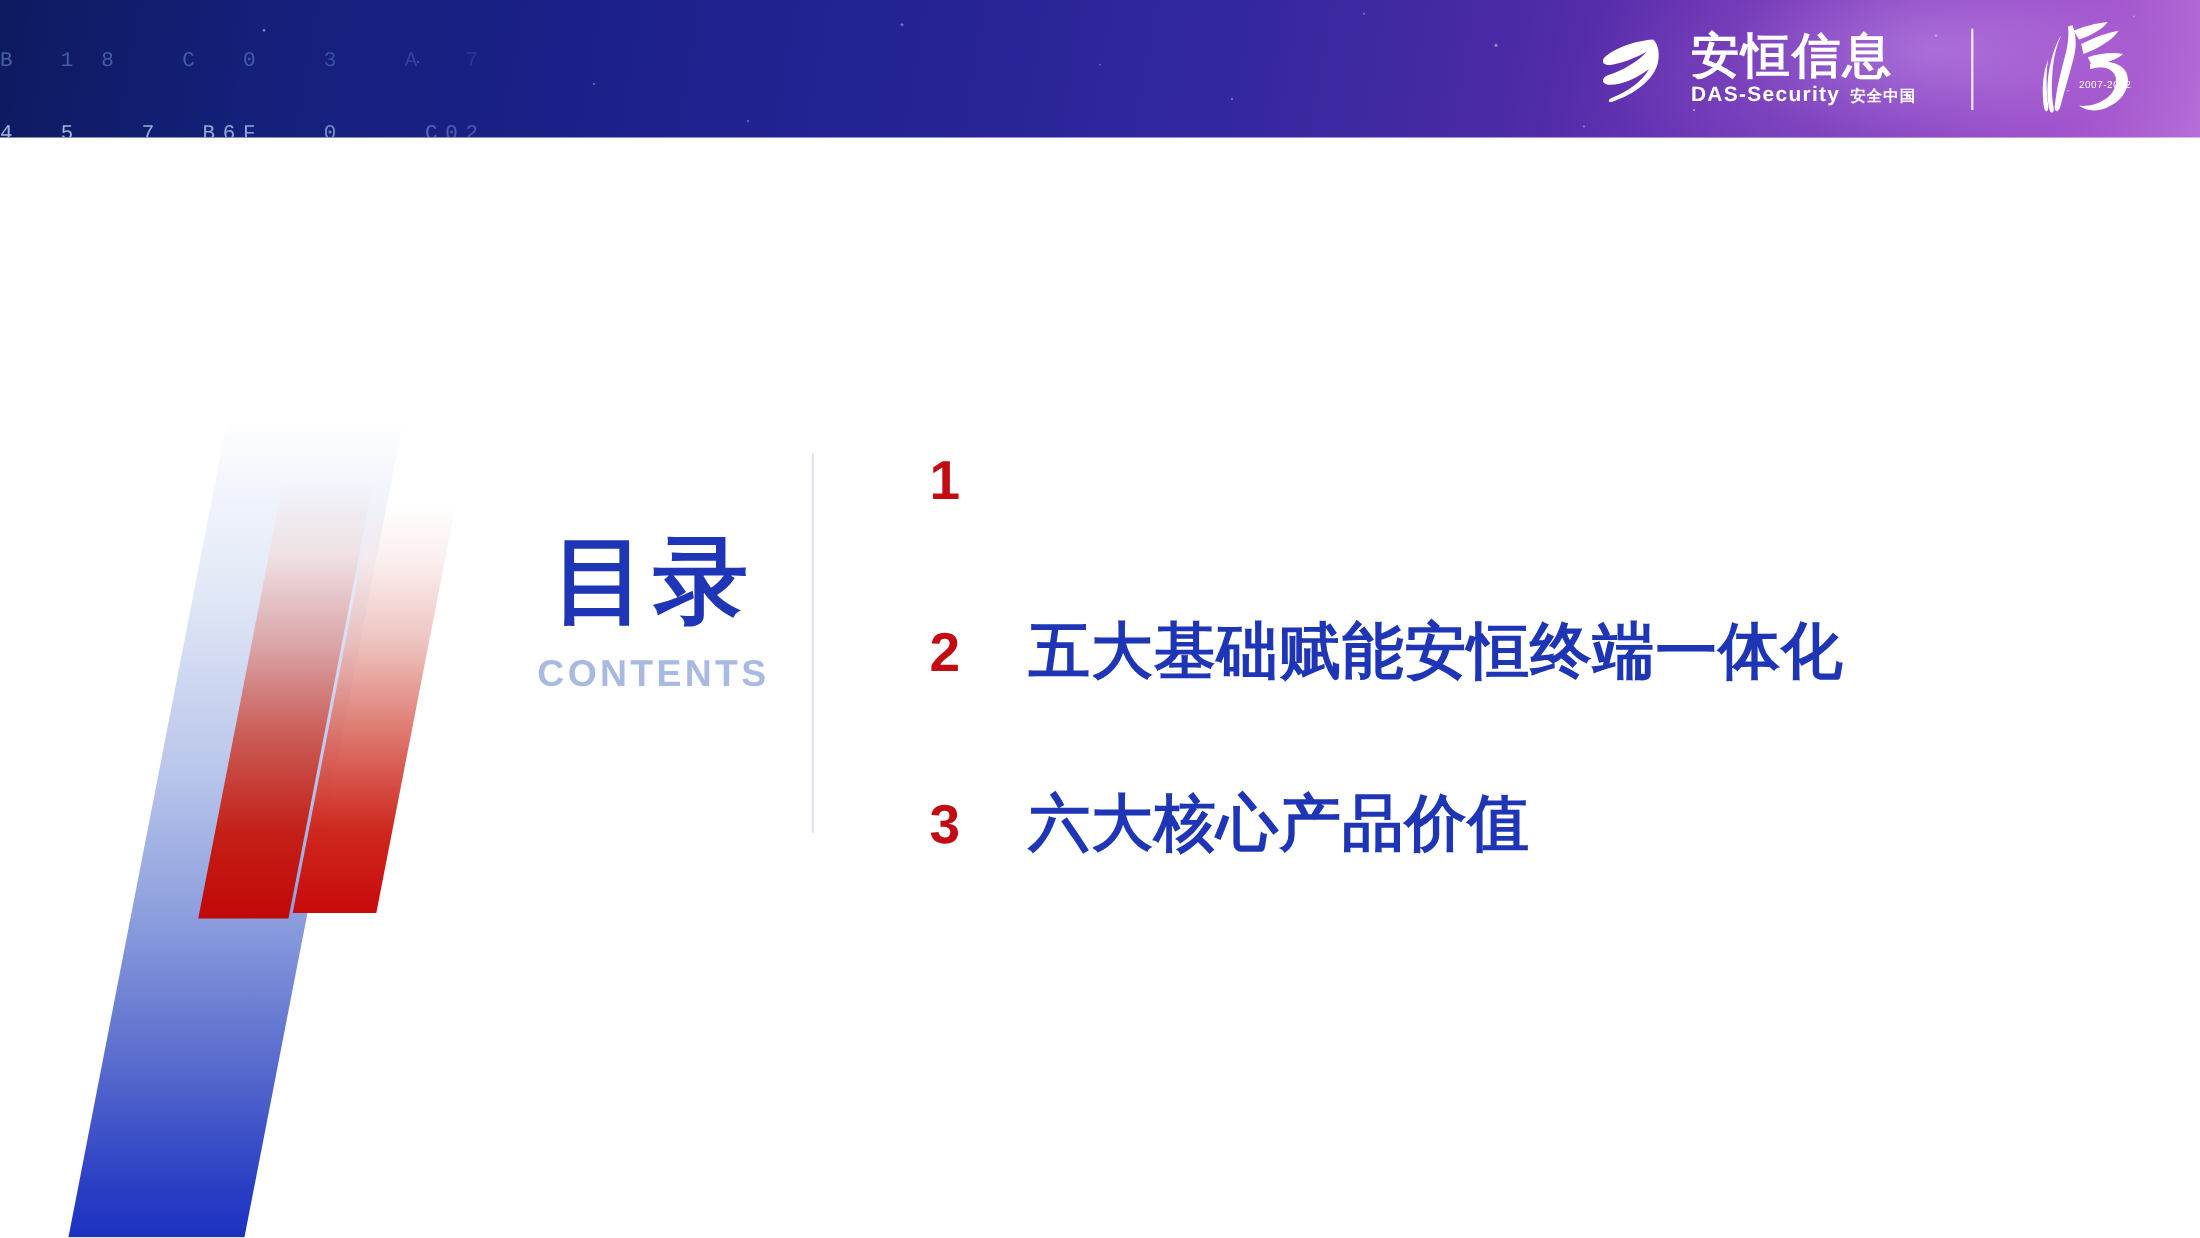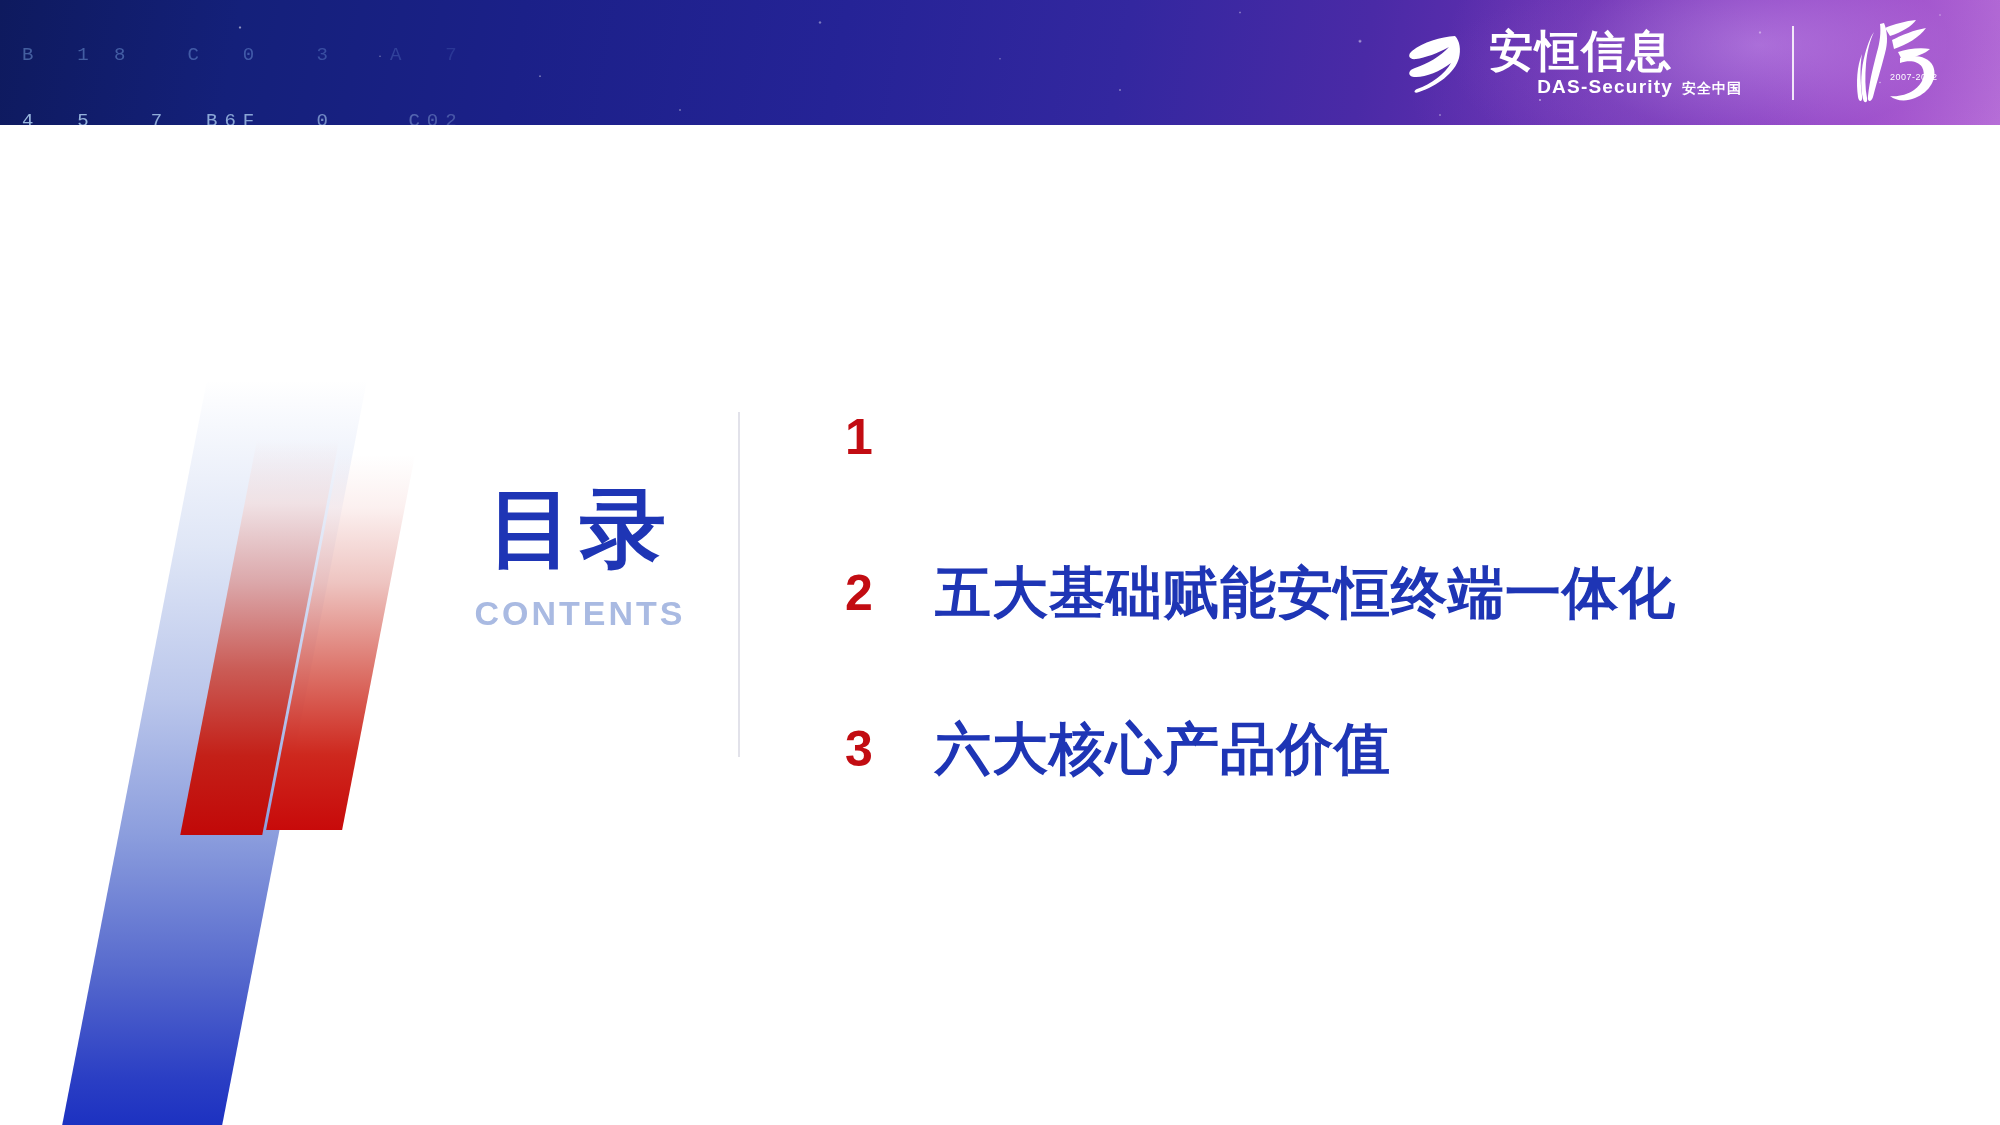--- a/index.html
+++ b/index.html
@@ -72,21 +72,20 @@
     overflow: hidden;
     font-family: "Liberation Mono", "DejaVu Sans Mono", monospace;
     font-size: 19px;
     line-height: 22px;
     letter-spacing: 7px;
     color: rgba(150,200,255,0.40);
     white-space: pre;
     -webkit-mask-image: linear-gradient(90deg, rgba(0,0,0,1) 0%, rgba(0,0,0,.85) 45%, rgba(0,0,0,0) 100%);
     mask-image: linear-gradient(90deg, rgba(0,0,0,1) 0%, rgba(0,0,0,.85) 45%, rgba(0,0,0,0) 100%);
     pointer-events: none;
-    padding-left: 22px;
   }
   .banner-code .cl { display: block; }
   .banner-code .br { color: rgba(190,225,255,0.80); text-decoration: underline; }
 
   
   .logo-group {
     position: absolute;
     right: 52px; top: 10px;
     height: 105px;
     display: flex;
@@ -117,21 +116,20 @@
     align-items: baseline;
     gap: 9px;
     margin-top: 3px;
   }
   .logo-en {
     font-size: 19px;
     font-weight: bold;
     color: #ffffff;
     letter-spacing: 1.2px;
     line-height: 20px;
-    margin-left: 48px;
   }
   .logo-slogan {
     font-size: 14px;
     font-weight: bold;
     color: #ffffff;
     letter-spacing: 1px;
     line-height: 16px;
     font-family: Liberation Sans, sans-serif;
   }
   .logo-divider {
@@ -209,21 +207,21 @@
       rgba(250,234,233,0.7) 14%,
       rgba(235,186,182,0.85) 34%,
       rgba(219,110,100,0.95) 57%,
       rgba(206,40,30,1) 80%,
       rgba(200,10,10,1) 100%);
   }
 
   
   .toc-head {
     position: absolute;
-    left: 430px;
+    left: 444px;
     top: 480px;
     width: 300px;
     text-align: center;
   }
   .toc-title-cn {
     font-size: 86px;
     font-weight: bold;
     color: #1e35b5;
     letter-spacing: 6px;
     line-height: 96px;

